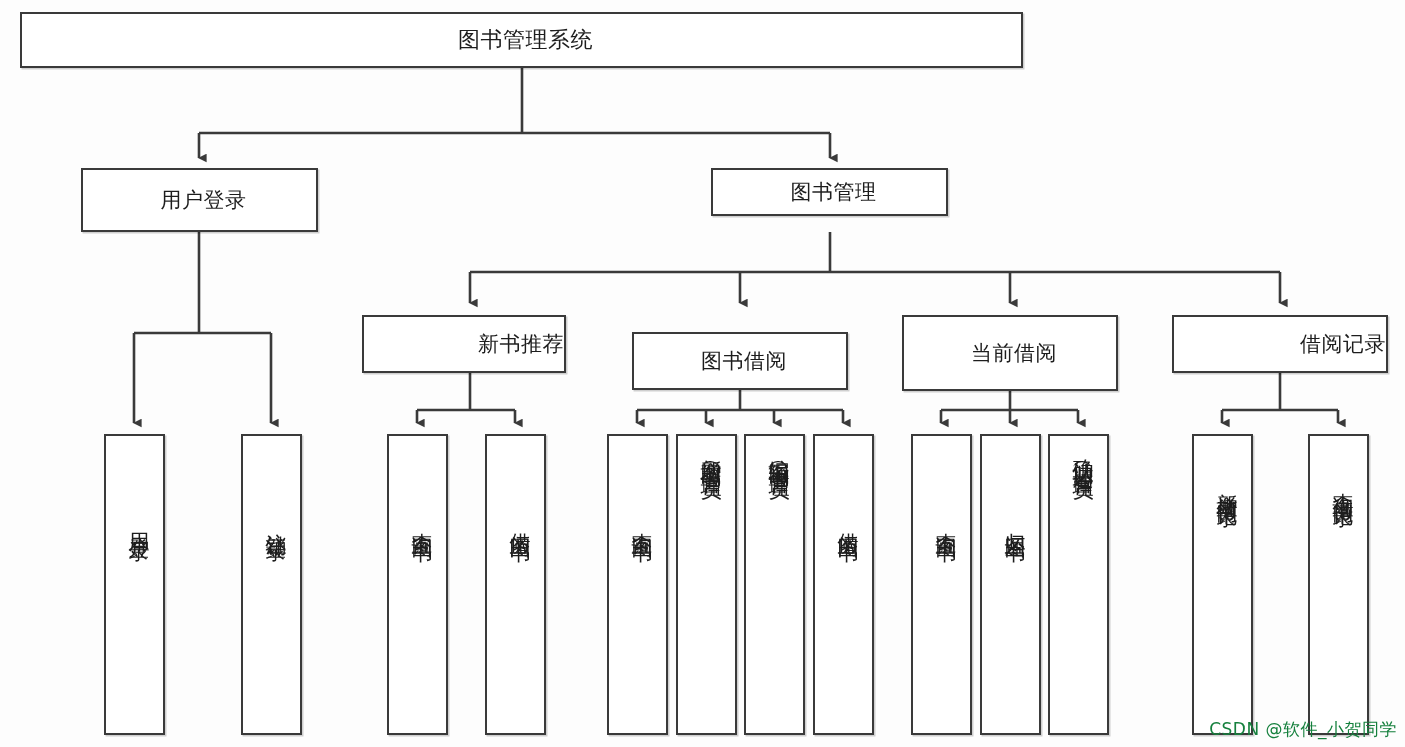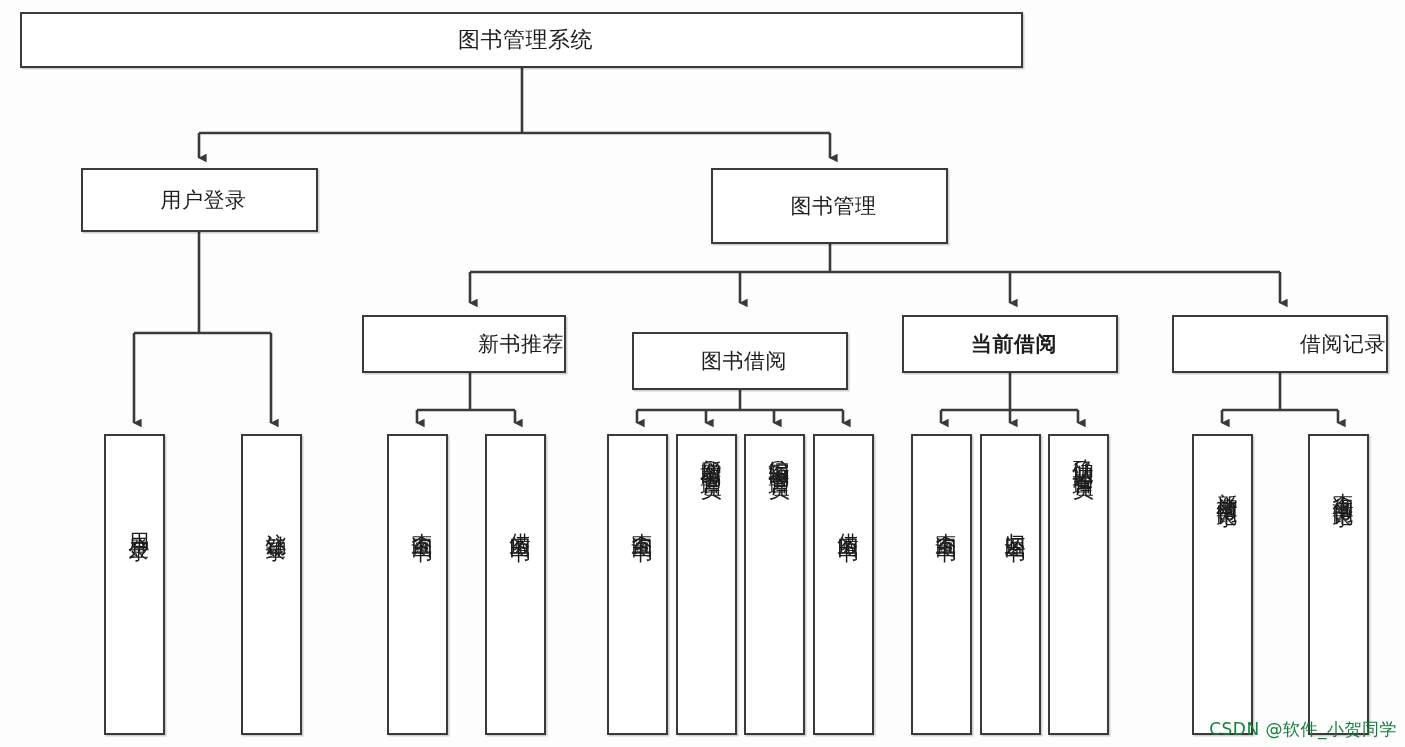--- a/index.html
+++ b/index.html
@@ -122,31 +122,31 @@
     </g>
   </svg>
 
   <div class="node root" style="left:20px; top:12px; width:1003px; height:56px;">
     <span class="label">图书管理系统</span>
   </div>
 
   <div class="node" style="left:81px; top:168px; width:237px; height:64px;">
     <span class="label">用户登录</span>
   </div>
-  <div class="node" style="left:711px; top:168px; width:237px; height:76px;">
+  <div class="node" style="left:711px; top:168px; width:237px; height:48px;">
     <span class="label">图书管理</span>
   </div>
 
   <div class="node" style="left:362px; top:315px; width:204px; height:58px;justify-content:flex-end;">
     <span class="label">新书推荐</span>
   </div>
   <div class="node" style="left:632px; top:332px; width:216px; height:58px;">
     <span class="label">图书借阅</span>
   </div>
-  <div class="node" style="left:902px; top:315px; width:216px; height:58px;font-weight:bold;">
+  <div class="node" style="left:902px; top:315px; width:216px; height:76px;">
     <span class="label">当前借阅</span>
   </div>
   <div class="node" style="left:1172px; top:315px; width:216px; height:58px;justify-content:flex-end;">
     <span class="label">借阅记录</span>
   </div>
 
   <div class="node vert" style="left:104px; top:434px; width:61px; height:301px; padding-top:80px;">
     <span class="label">用户登录</span>
   </div>
   <div class="node vert" style="left:241px; top:434px; width:61px; height:301px; padding-top:80px;">

